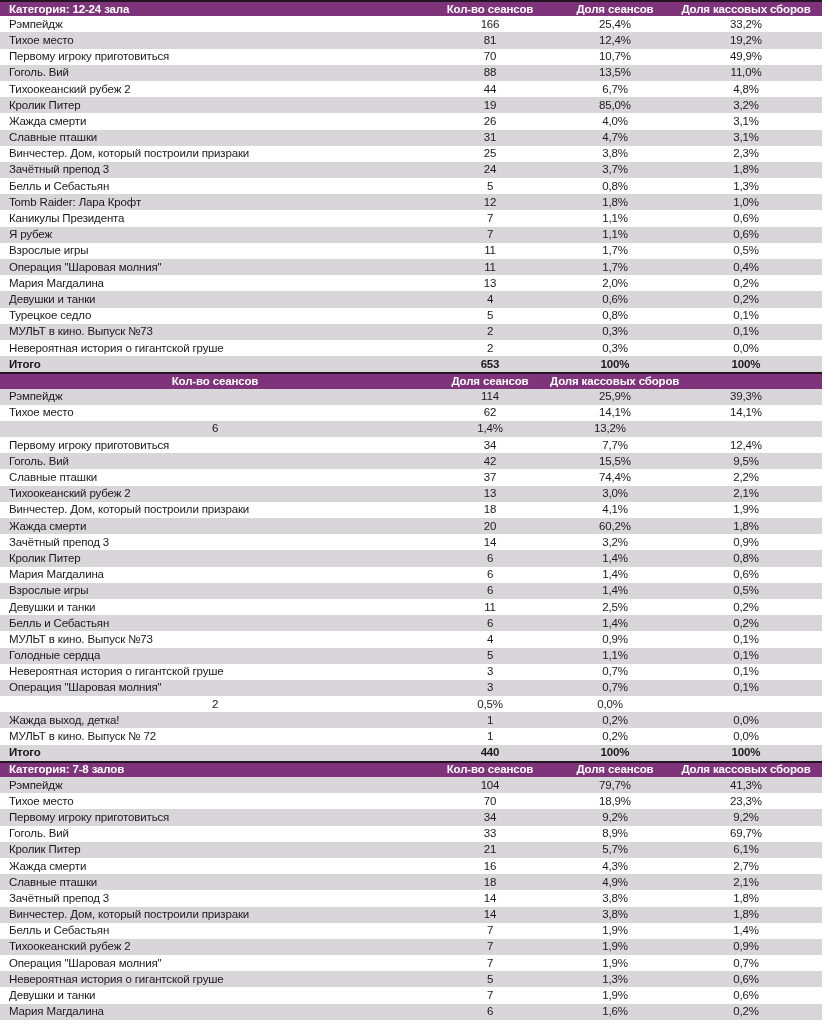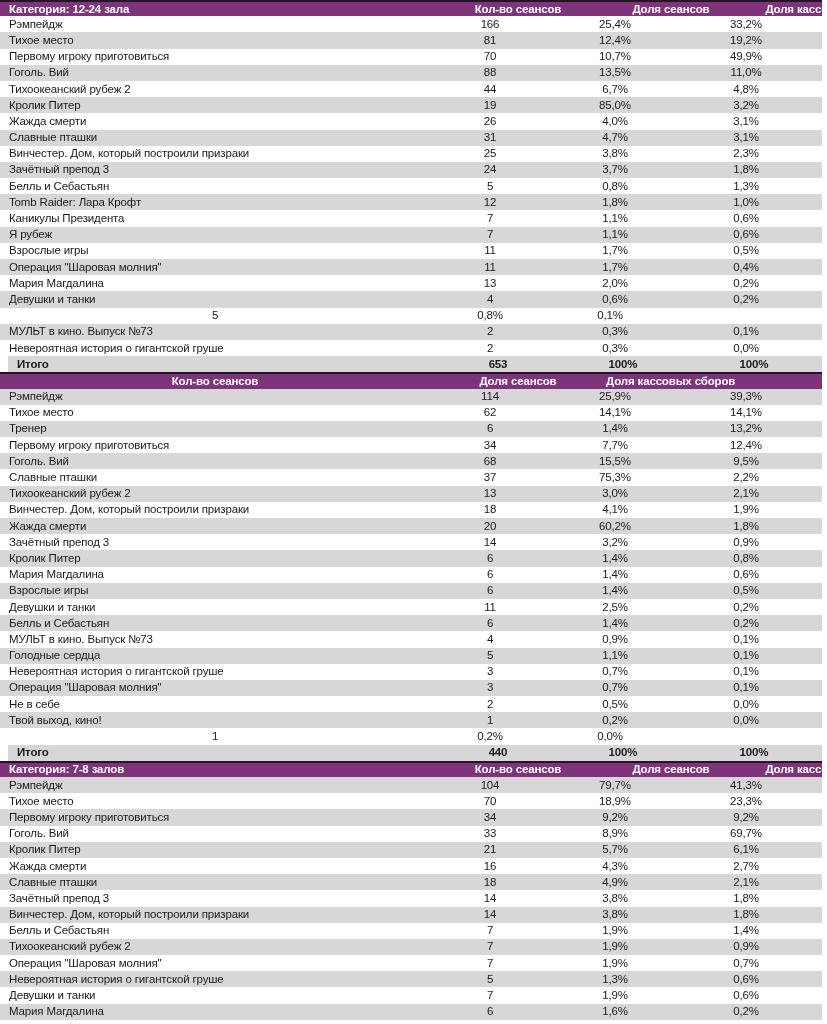--- a/index.html
+++ b/index.html
@@ -25,25 +25,23 @@
     box-sizing: border-box;
   }
   .row.gray {
     background: var(--stripe, #d9d6d9);
   }
   .row.header-row {
     background: var(--header-bg, #7e337b);
     color: var(--header-text, #ffffff);
     font-weight: bold;
     border-top: 2px solid var(--header-border, #231523);
-    gap: 28px;
   }
   .row.total-row {
     font-weight: bold;
-    margin-left: 8px;
   }
   .cell {
     font-size: 11.5px;
     line-height: 15px;
     letter-spacing: -0.15px;
     white-space: nowrap;
     overflow: hidden;
   }
   .cell.name {
     text-align: left;
@@ -168,20 +166,21 @@
       <div class="cell num">2,0%</div>
       <div class="cell num">0,2%</div>
     </div>
     <div class="row gray">
       <div class="cell name">Девушки и танки</div>
       <div class="cell num">4</div>
       <div class="cell num">0,6%</div>
       <div class="cell num">0,2%</div>
     </div>
     <div class="row">
+      <div class="cell name">Турецкое седло</div>
       <div class="cell num">5</div>
       <div class="cell num">0,8%</div>
       <div class="cell num">0,1%</div>
     </div>
     <div class="row gray">
       <div class="cell name">МУЛЬТ в кино. Выпуск №73</div>
       <div class="cell num">2</div>
       <div class="cell num">0,3%</div>
       <div class="cell num">0,1%</div>
     </div>
@@ -208,41 +207,40 @@
       <div class="cell num">25,9%</div>
       <div class="cell num">39,3%</div>
     </div>
     <div class="row">
       <div class="cell name">Тихое место</div>
       <div class="cell num">62</div>
       <div class="cell num">14,1%</div>
       <div class="cell num">14,1%</div>
     </div>
     <div class="row gray">
-      <div class="cell name">Тренер</div>
       <div class="cell num">6</div>
       <div class="cell num">1,4%</div>
       <div class="cell num">13,2%</div>
     </div>
     <div class="row">
       <div class="cell name">Первому игроку приготовиться</div>
       <div class="cell num">34</div>
       <div class="cell num">7,7%</div>
       <div class="cell num">12,4%</div>
     </div>
     <div class="row gray">
       <div class="cell name">Гоголь. Вий</div>
-      <div class="cell num">68</div>
+      <div class="cell num">42</div>
       <div class="cell num">15,5%</div>
       <div class="cell num">9,5%</div>
     </div>
     <div class="row">
       <div class="cell name">Славные пташки</div>
       <div class="cell num">37</div>
-      <div class="cell num">75,3%</div>
+      <div class="cell num">74,4%</div>
       <div class="cell num">2,2%</div>
     </div>
     <div class="row gray">
       <div class="cell name">Тихоокеанский рубеж 2</div>
       <div class="cell num">13</div>
       <div class="cell num">3,0%</div>
       <div class="cell num">2,1%</div>
     </div>
     <div class="row">
       <div class="cell name">Винчестер. Дом, который построили призраки</div>
@@ -310,32 +308,32 @@
       <div class="cell num">0,7%</div>
       <div class="cell num">0,1%</div>
     </div>
     <div class="row gray">
       <div class="cell name">Операция "Шаровая молния"</div>
       <div class="cell num">3</div>
       <div class="cell num">0,7%</div>
       <div class="cell num">0,1%</div>
     </div>
     <div class="row">
-      <div class="cell name">Не в себе</div>
       <div class="cell num">2</div>
       <div class="cell num">0,5%</div>
       <div class="cell num">0,0%</div>
     </div>
     <div class="row gray">
-      <div class="cell name">Твой выход, кино!</div>
+      <div class="cell name">Жажда выход, детка!</div>
       <div class="cell num">1</div>
       <div class="cell num">0,2%</div>
       <div class="cell num">0,0%</div>
     </div>
     <div class="row">
+      <div class="cell name">МУЛЬТ в кино. Выпуск № 72</div>
       <div class="cell num">1</div>
       <div class="cell num">0,2%</div>
       <div class="cell num">0,0%</div>
     </div>
     <div class="row total-row gray">
       <div class="cell name">Итого</div>
       <div class="cell num">440</div>
       <div class="cell num">100%</div>
       <div class="cell num">100%</div>
     </div>

